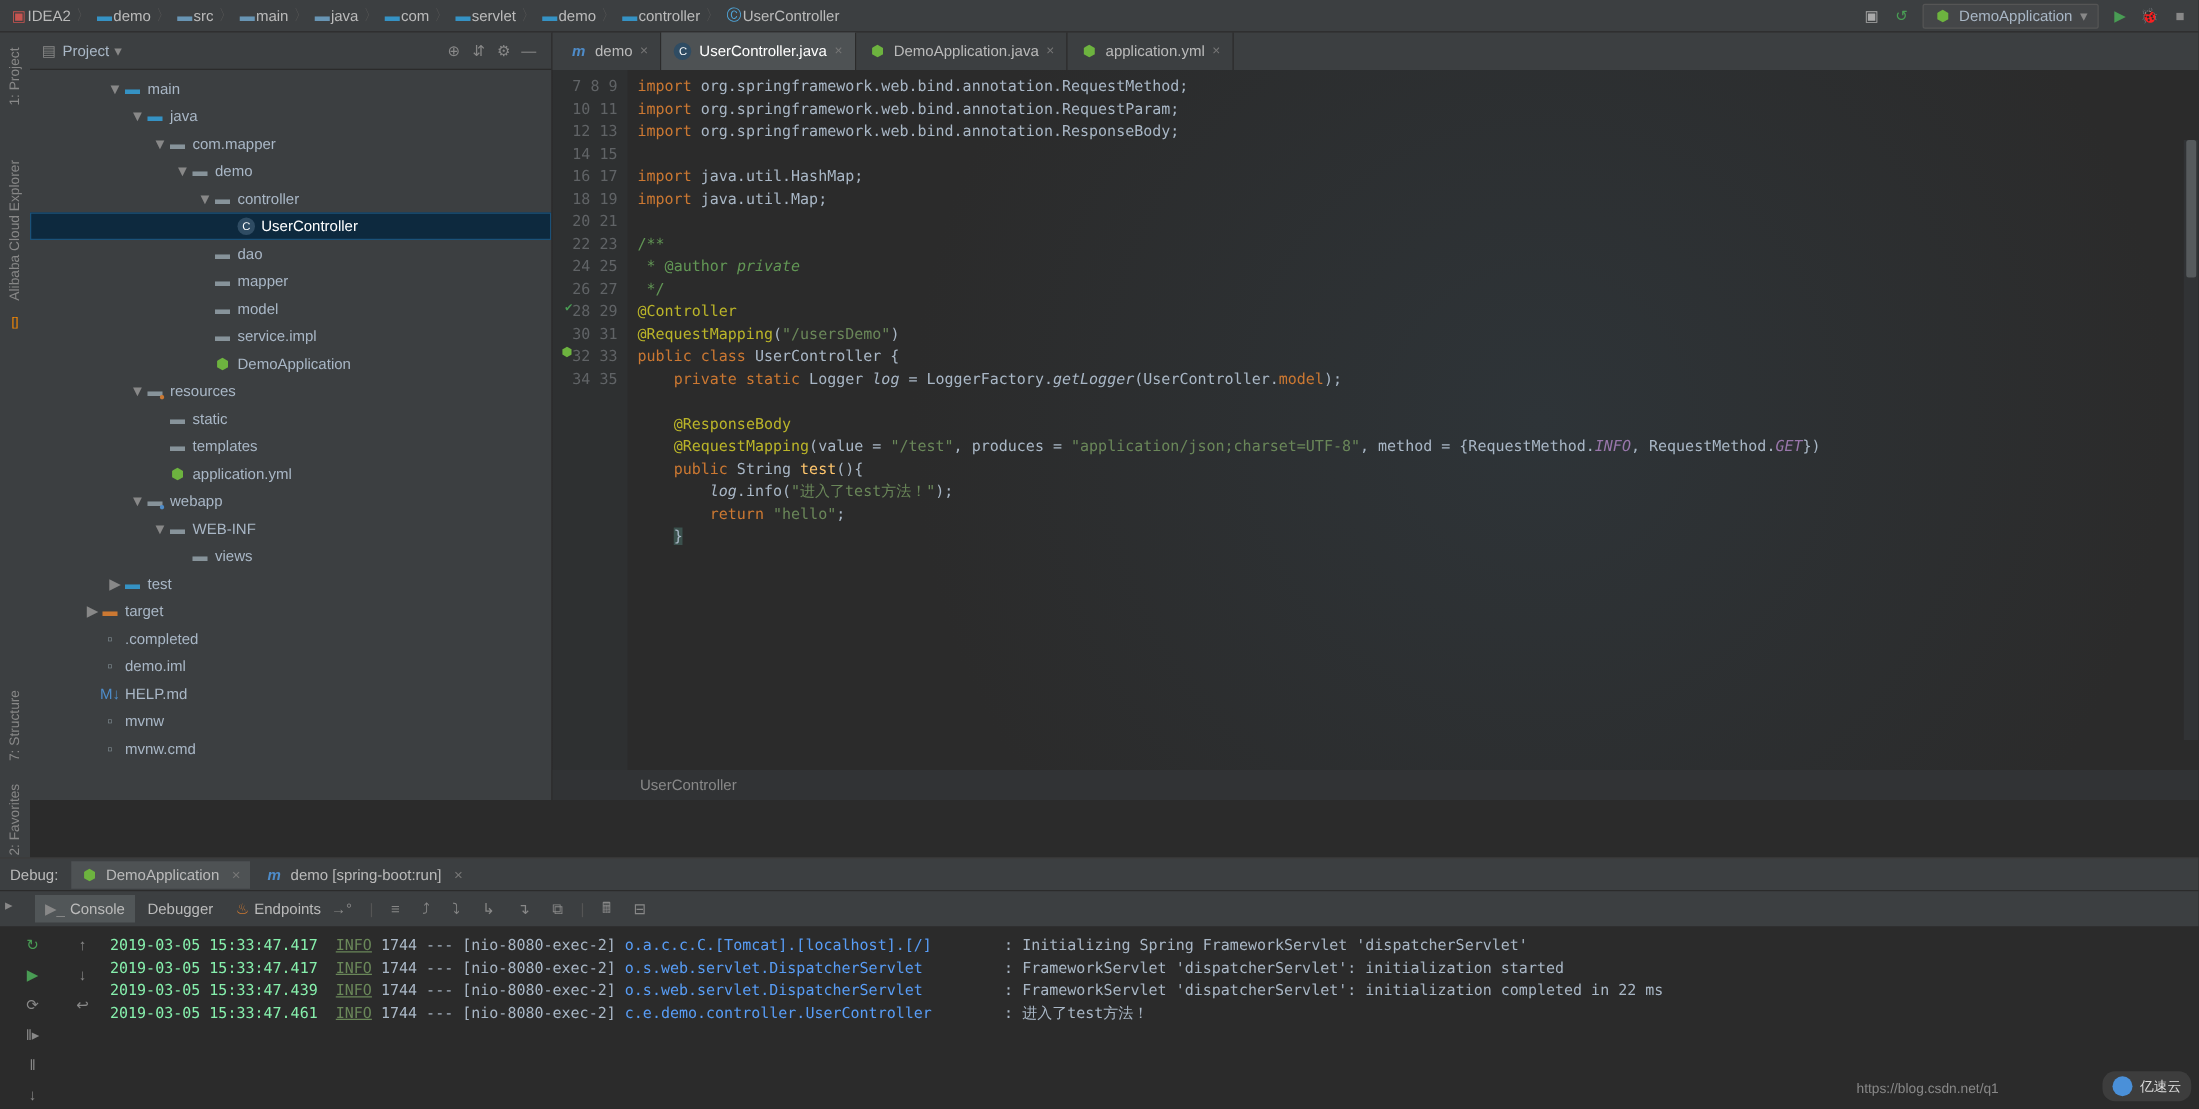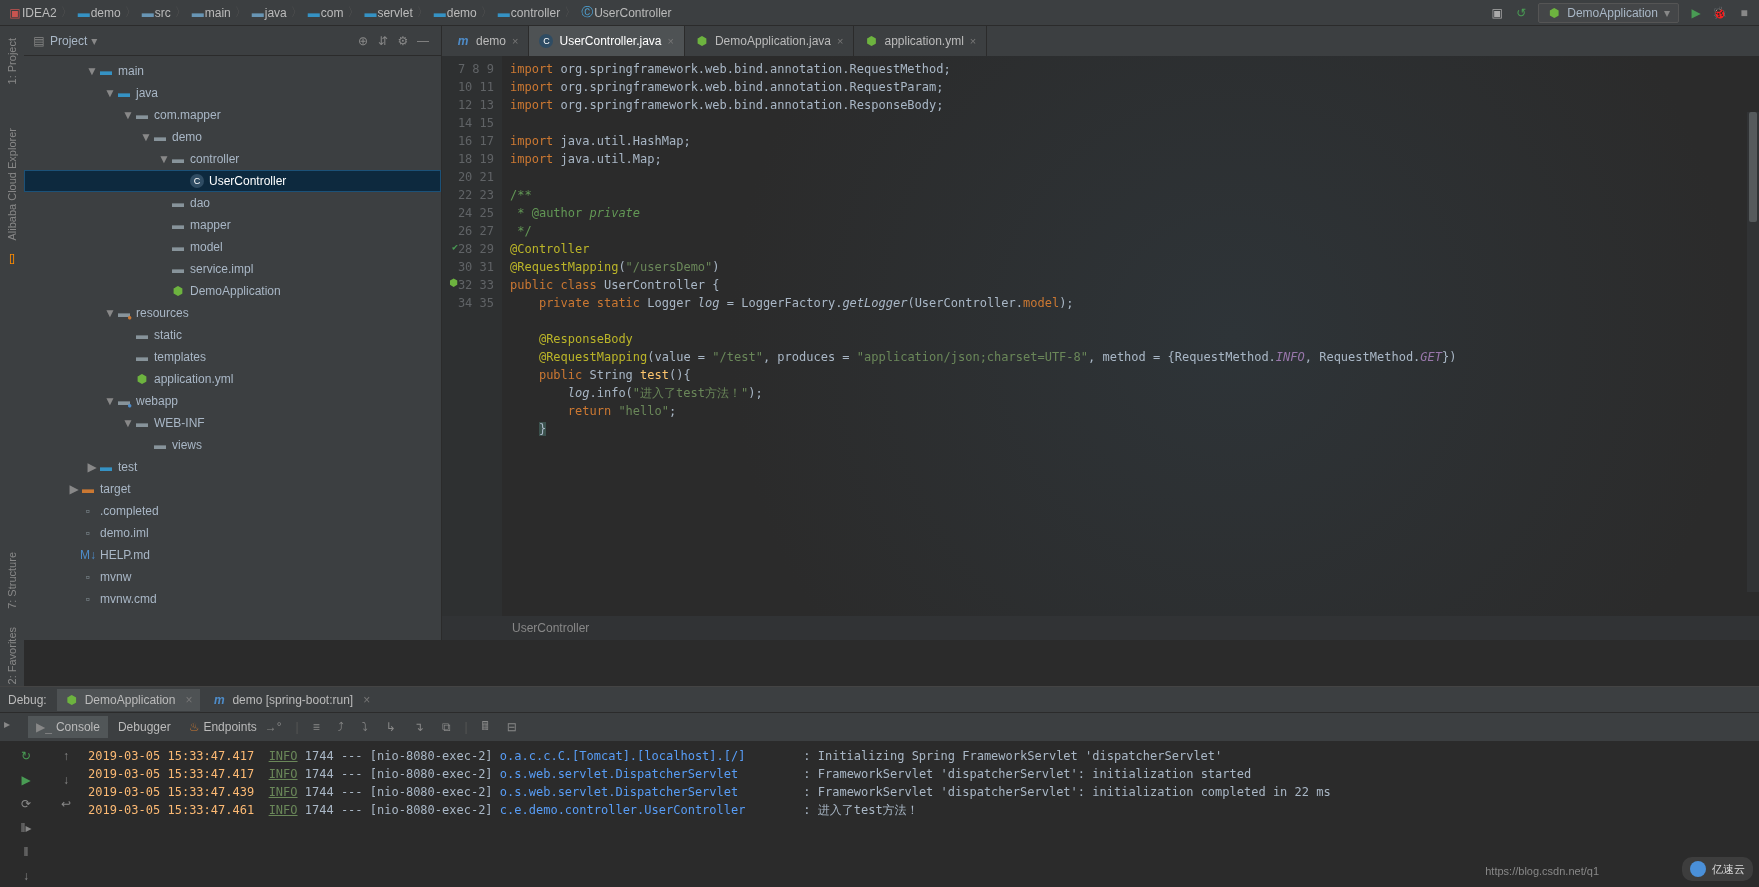--- a/index.html
+++ b/index.html
@@ -49,21 +49,21 @@
 .debug-hdr .dtab.active { background: #4e5254; }
 .debug-sub { height: 28px; display: flex; align-items: center; padding-left: 28px; background: #3c3f41; gap: 2px; }
 .debug-sub .btn { padding: 4px 8px; color: #bbb; cursor: pointer; display: flex; align-items: center; gap: 4px; }
 .debug-sub .btn.active { background: #515658; }
 .debug-sub .btn.ep { color: #bbb; }
 .console-row { display: flex; }
 .console-ctrl { width: 52px; display: flex; flex-direction: column; align-items: center; padding-top: 4px; gap: 2px; }
 .ctrl-btn { width: 22px; height: 22px; display: flex; align-items: center; justify-content: center; cursor: pointer; color: #888; }
 .ctrl-btn.green { color: #499c54; }
 .console-out { flex:1; font-family: Consolas, monospace; font-size: 12px; line-height: 18px; padding: 6px 8px; white-space: pre; overflow: hidden; }
-.log-ts { color: #fdba74; }
+.log-ts { color: #86efac; }
 .log-info { color: #6a8759; text-decoration: underline; }
 .log-src { color: #589df6; }
 .log-msg { color: #a9b7c6; }
 .watermark { position: absolute; right: 6px; bottom: 6px; background: rgba(80,80,80,0.5); color:#ddd; padding:4px 8px; border-radius: 10px; display:flex; align-items:center; gap:6px; font-size:11px;}
 .scrollbar-v { position:absolute; right:0; top:56px; bottom:24px; width:12px; background:#313335;}
 .scrollbar-v .thumb{position:absolute; left:2px; right:2px; top:0; height:110px; background:#565a5c; border-radius:2px;}
 .breadcrumb-file { color: #bbbbbb; }
 .url-label { position:absolute; right:160px; bottom:10px; color:#888; font-size:11px;}
 </style>
 </head>

